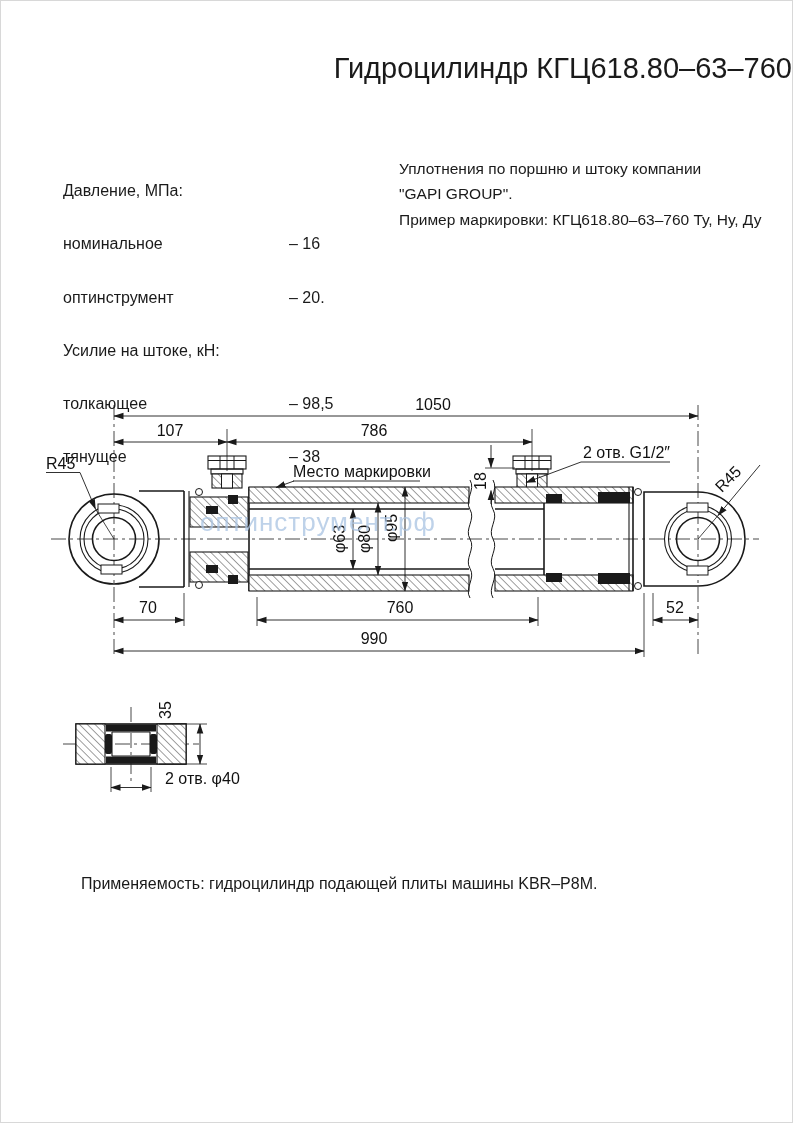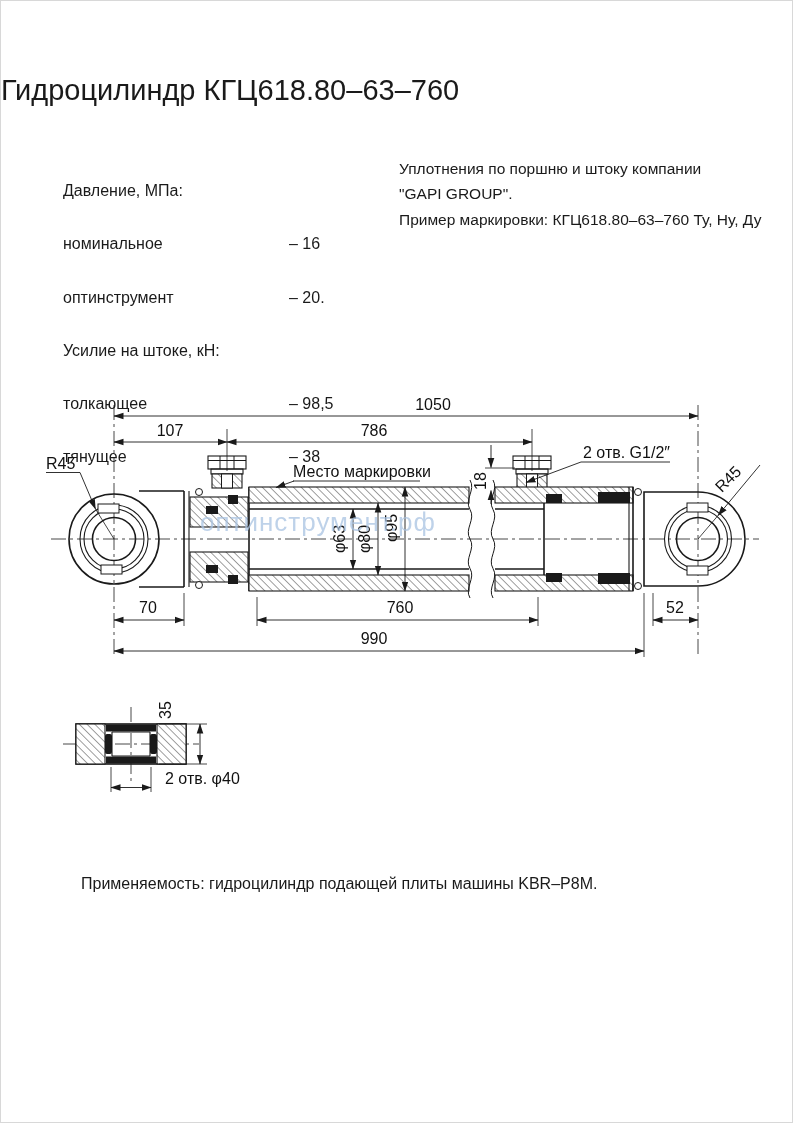--- a/index.html
+++ b/index.html
@@ -1,19 +1,19 @@
 <!DOCTYPE html>
 <html><head>
 <meta charset="utf-8">
 <style>
   html,body{margin:0;padding:0;background:#e8e8e8;}
   .page{position:relative;width:793px;height:1123px;background:#ffffff;margin:0 auto;
         font-family:"Liberation Sans","DejaVu Sans",sans-serif;color:#1a1a1a;overflow:hidden;
         border:1px solid #d8d8d8;box-sizing:border-box;}
-  .title{position:absolute;left:0;right:0;top:73px;text-align:left;font-size:29px;
+  .title{position:absolute;left:0;right:0;top:51px;text-align:right;font-size:29px;
          font-weight:400;letter-spacing:0px;color:#1a1a1a;}
   .specs{position:absolute;left:62px;top:149px;width:310px;}
   .spec-row{display:grid;grid-template-columns:226px 1fr;height:25.3px;font-size:16px;line-height:25.3px;margin-top:28px;}
   .notes{position:absolute;left:398px;top:155px;font-size:15.5px;line-height:25.3px;white-space:nowrap;}
   .application{position:absolute;left:80px;top:874px;font-size:16px;}
   .watermark{position:absolute;left:183px;top:506px;font-size:26px;letter-spacing:1px;
              opacity:0.75;white-space:nowrap;pointer-events:none;z-index:5;margin-left:16px;}
   svg{position:absolute;left:0;top:0;z-index:2;}
   .o{stroke:#1a1a1a;stroke-width:1.6;fill:none;}
   .m{stroke:#1a1a1a;stroke-width:1.1;fill:none;}

